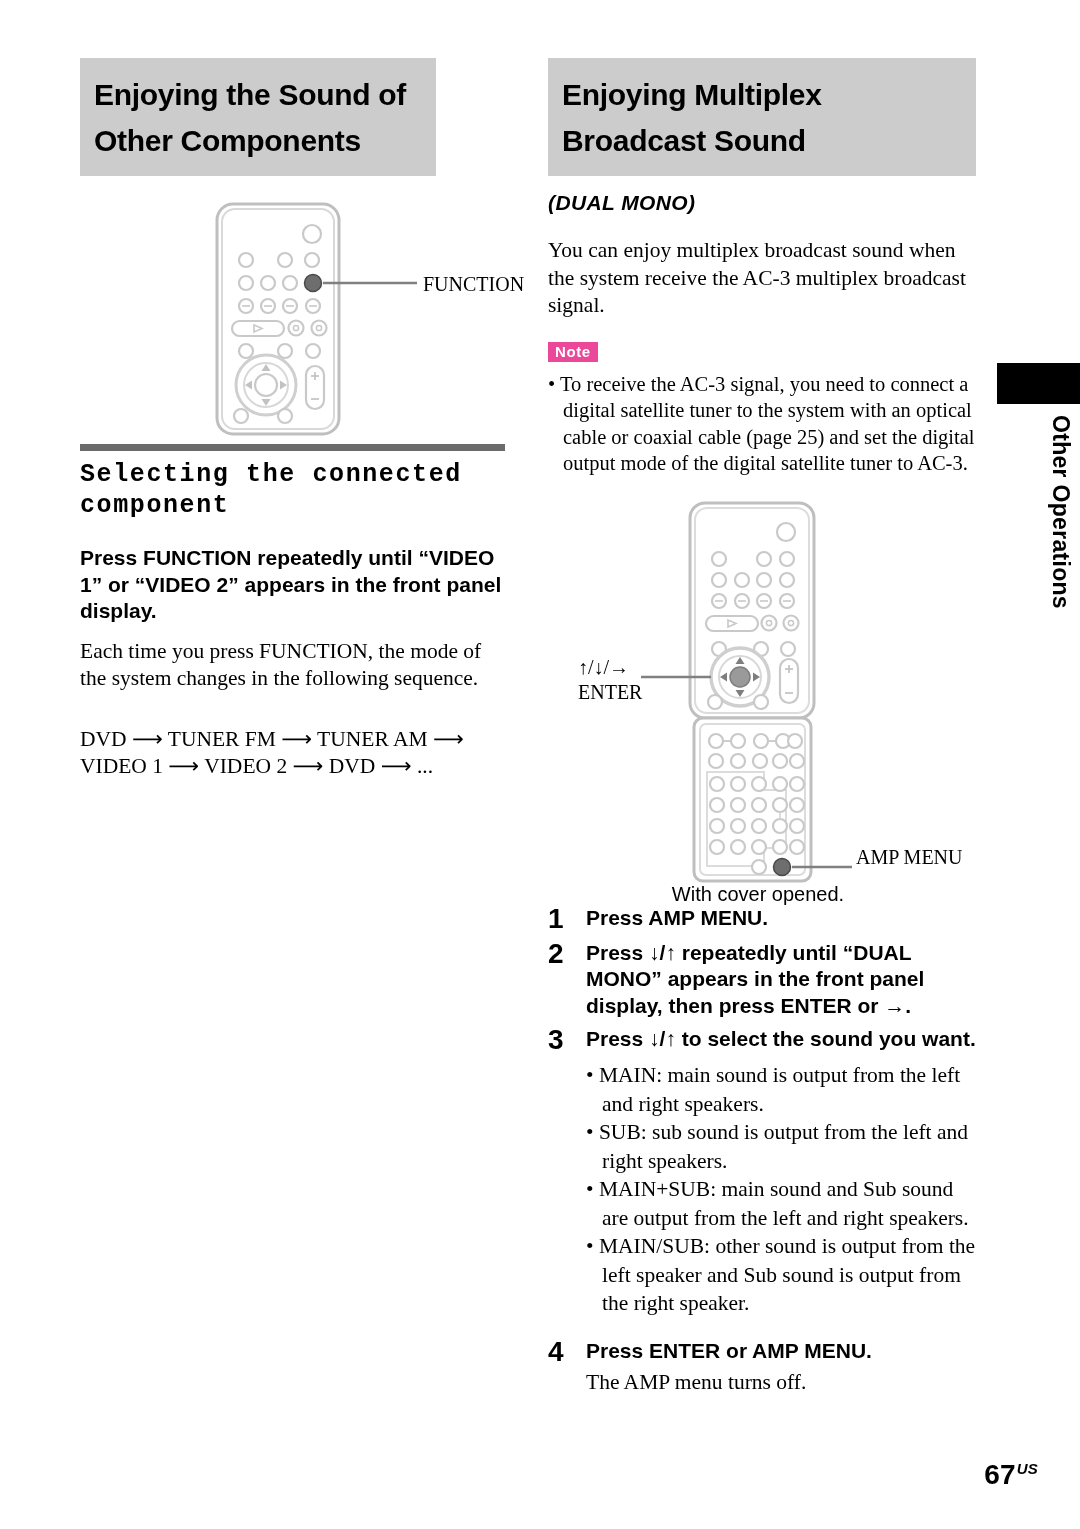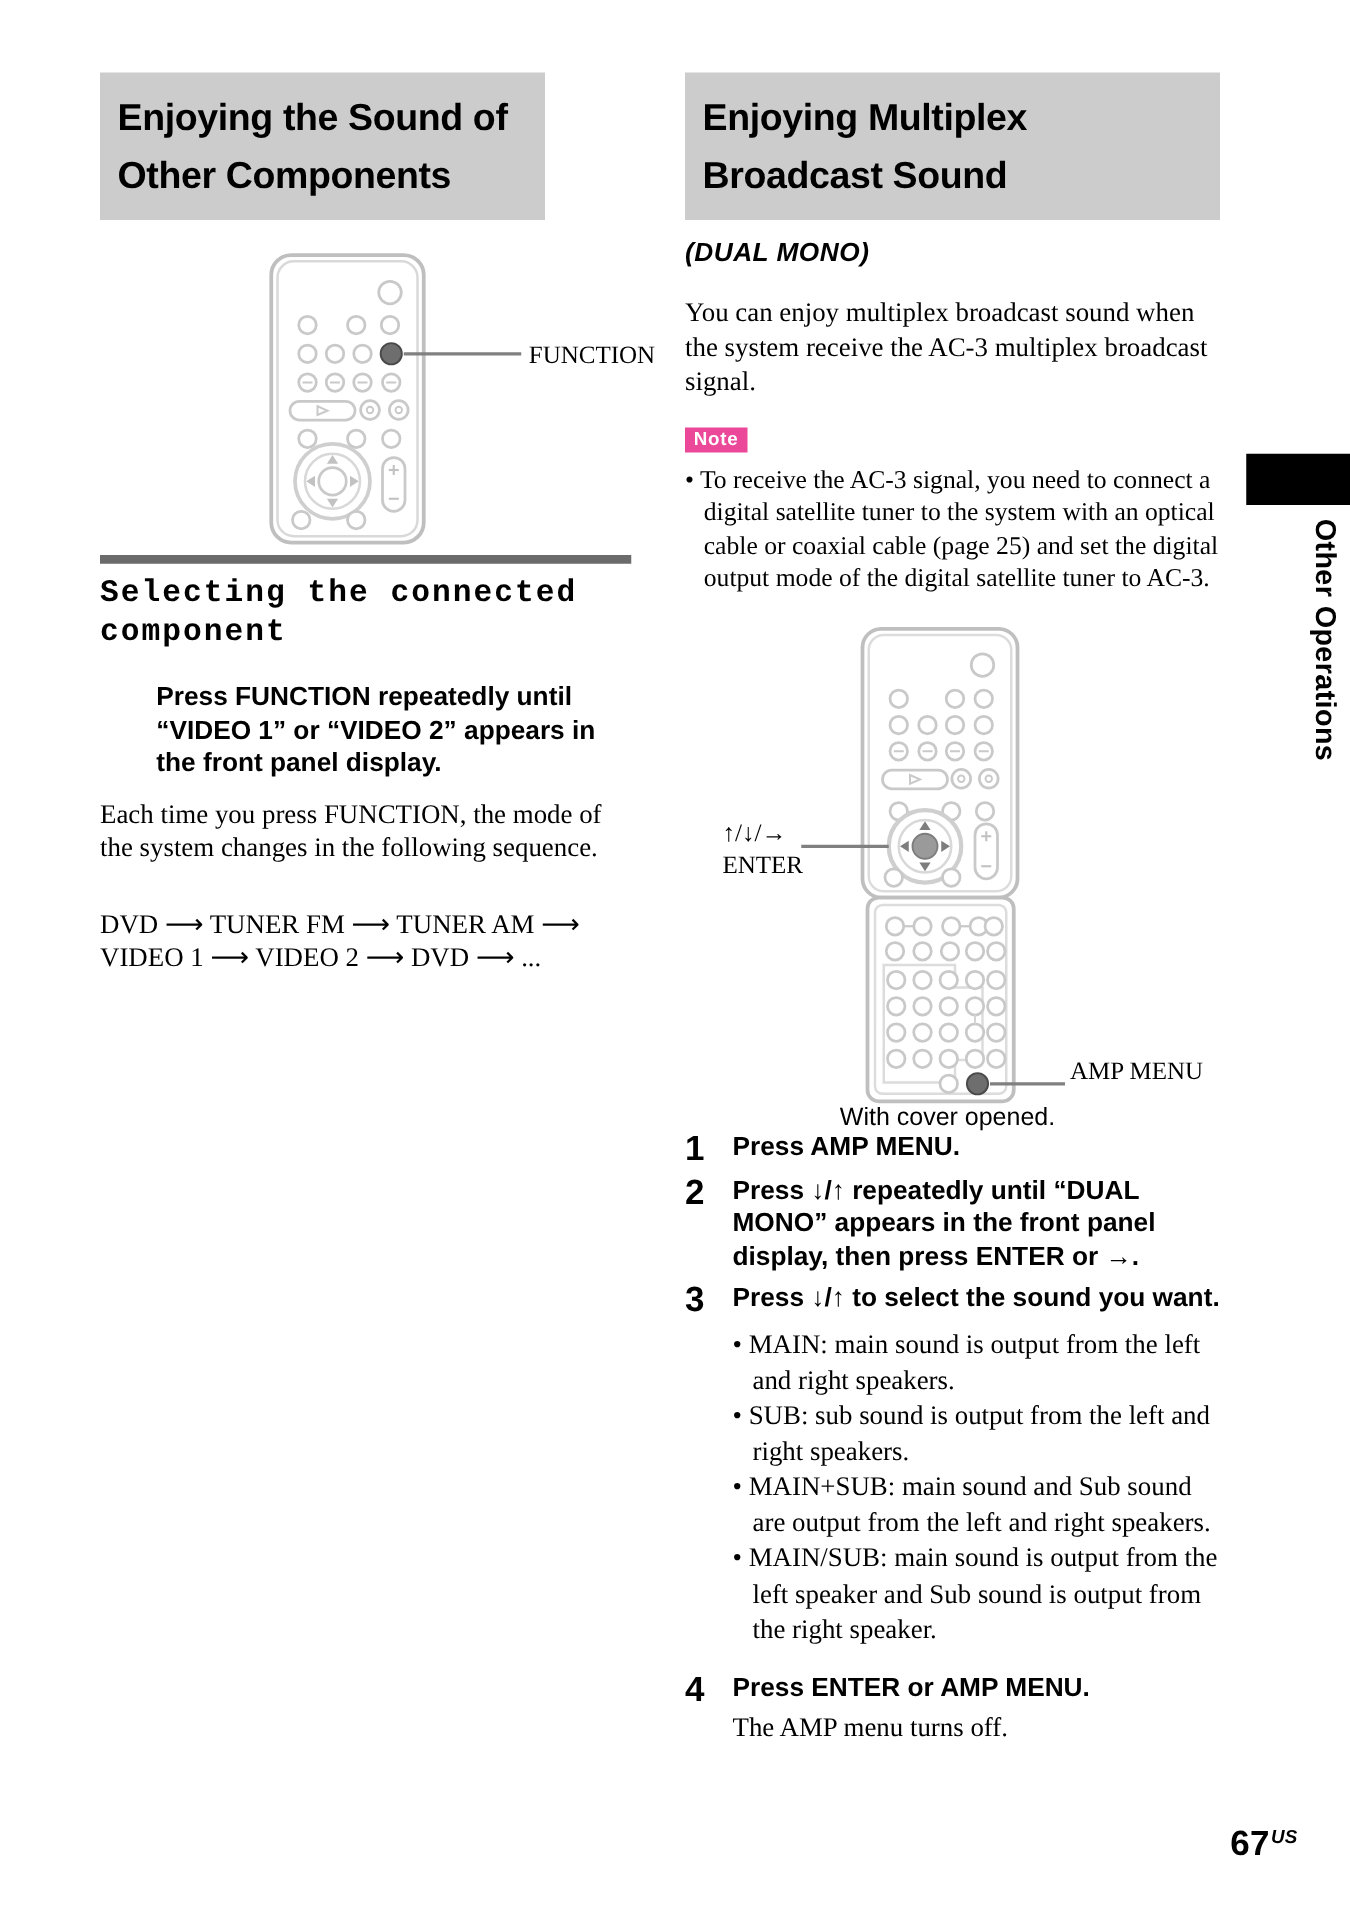--- a/index.html
+++ b/index.html
@@ -297,21 +297,21 @@
       <div class="fig-label" style="left:343px;top:74px;">FUNCTION</div>
     </div>
 
     <div class="rule" style="margin-top:8px;"></div>
     <div class="subhead">
       <span>Selecting the connected</span><br>
       <span>component</span>
     </div>
 
 
-    <div class="bold-sans" style="margin-top:24px;margin-left:45px;">Press FUNCTION repeatedly until “VIDEO 1” or “VIDEO 2” appears in the front panel display.</div>
+    <div class="bold-sans" style="margin-top:24px;">Press FUNCTION repeatedly until “VIDEO 1” or “VIDEO 2” appears in the front panel display.</div>
 
     <div class="body-text" style="margin-top:13px;">Each time you press FUNCTION, the mode of the system changes in the following sequence.</div>
 
     <div class="body-text" style="margin-top:33px;">
       <div>DVD ⟶ TUNER FM ⟶ TUNER AM ⟶</div>
       <div>VIDEO 1 ⟶ VIDEO 2 ⟶ DVD ⟶ ...</div>
     </div>
   </div>
 
   <div class="col-right">
@@ -480,21 +480,21 @@
 
       <div class="step">
         <div class="step-num">3</div>
         <div class="step-body">Press ↓/↑ to select the sound you want.</div>
       </div>
 
       <ul class="bullets">
         <li>• MAIN: main sound is output from the left and right speakers.</li>
         <li>• SUB: sub sound is output from the left and right speakers.</li>
         <li>• MAIN+SUB: main sound and Sub sound are output from the left and right speakers.</li>
-        <li>• MAIN/SUB: main sound is output from the left speaker and Sub sound is output from the right speaker.</li>
+        <li>• MAIN/SUB: other sound is output from the left speaker and Sub sound is output from the right speaker.</li>
       </ul>
 
       <div class="step" style="margin-top:20px;">
         <div class="step-num">4</div>
         <div class="step-body">
           <div>Press ENTER or AMP MENU.</div>
           <div class="step-sub">The AMP menu turns off.</div>
         </div>
       </div>
 

